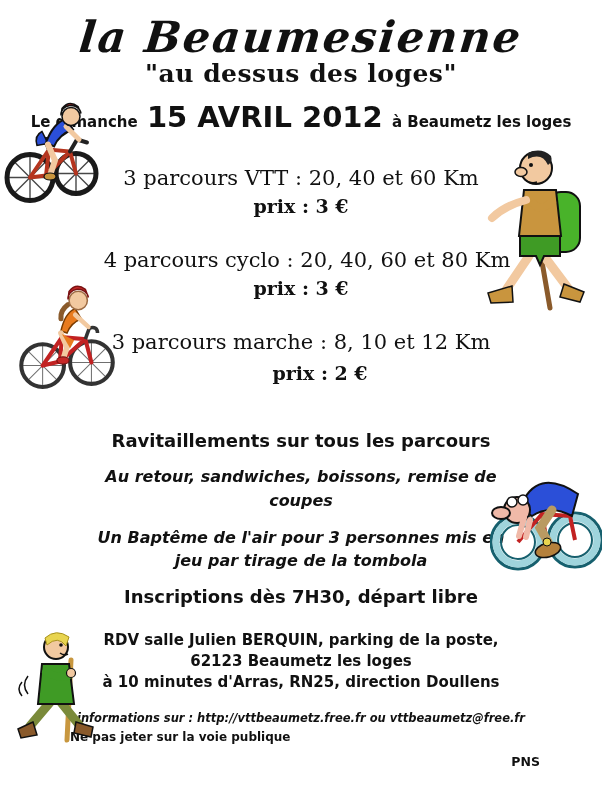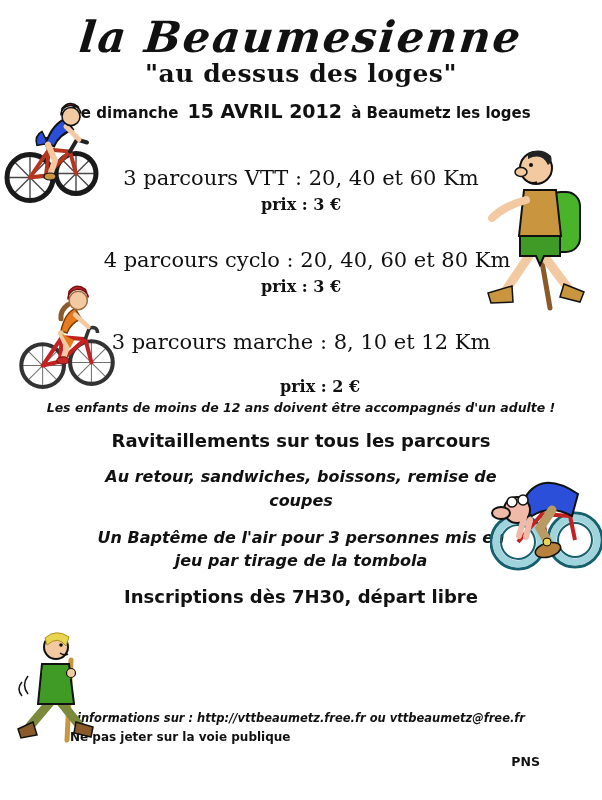--- a/index.html
+++ b/index.html
@@ -31,36 +31,36 @@
     font-weight: bold;
     font-size: 25px;
     letter-spacing: 0.5px;
   }
   .date-line {
     top: 100px;
     font-weight: bold;
     font-size: 15px;
     white-space: nowrap;
   }
-  .date-line .date-big { font-size: 19px; margin: 0 4px; }
+  .date-line .date-big { font-size: 29px; margin: 0 4px; }
 
   .course-title {
     font-family: "DejaVu Serif", serif;
     font-weight: normal;
     font-size: 21px;
     white-space: nowrap;
   }
   .course-price {
     font-family: "DejaVu Serif", serif;
     font-weight: bold;
-    font-size: 16px;
+    font-size: 19px;
   }
   .c1t { top: 166px; } .c1p { top: 195px; }
   .c2t { top: 248px; padding-left: 12px; } .c2p { top: 277px; }
-  .c3t { top: 330px; } .c3p { top: 377px; padding-left: 38px; }
+  .c3t { top: 330px; } .c3p { top: 362px; padding-left: 38px; }
 
   .children-note {
     top: 400px;
     font-weight: bold;
     font-style: italic;
     font-size: 12.5px;
   }
   .refreshments {
     top: 430px;
     font-weight: bold;
@@ -140,26 +140,30 @@
 
   <div class="abs center course-title c1t">3 parcours VTT : 20, 40 et 60 Km</div>
   <div class="abs center course-price c1p">prix : 3 €</div>
 
   <div class="abs center course-title c2t">4 parcours cyclo : 20, 40, 60 et 80 Km</div>
   <div class="abs center course-price c2p">prix : 3 €</div>
 
   <div class="abs center course-title c3t">3 parcours marche : 8, 10 et 12 Km</div>
   <div class="abs center course-price c3p">prix : 2 €</div>
 
-  <div class="abs center children-note">Les enfants de moins de 12 ans doivent être accompagnés d'un adulte !</div>
   <div class="abs center refreshments">Ravitaillements sur tous les parcours</div>
   <div class="abs after-ride">Au retour, sandwiches, boissons, remise de coupes</div>
   <div class="abs tombola">Un Baptême de l'air pour 3 personnes mis en jeu par tirage de la tombola</div>
   <div class="abs center registration">Inscriptions dès 7H30, départ libre</div>
 
+  <div class="abs center venue">
+    <div>RDV salle Julien BERQUIN, parking de la poste,</div>
+    <div>62123 Beaumetz les loges</div>
+    <div>à 10 minutes d'Arras, RN25, direction Doullens</div>
+  </div>
 
   <div class="abs center info-line">informations sur : http://vttbeaumetz.free.fr ou vttbeaumetz@free.fr</div>
 
   <div class="abs footer-left">Ne pas jeter sur la voie publique</div>
   <div class="abs footer-right">PNS</div>
 
   <div class="illus img-biker">
     <svg viewBox="0 0 95 115" xmlns="http://www.w3.org/2000/svg">
       <g stroke="#1a1a1a" fill="none">
         <circle cx="26" cy="88" r="23" stroke-width="5"></circle>

